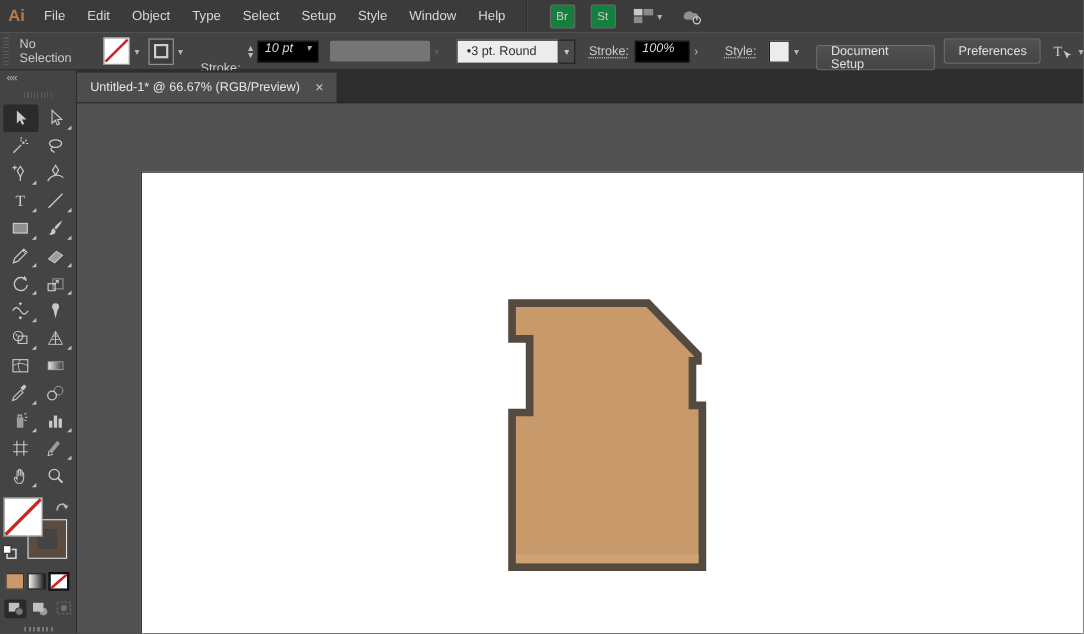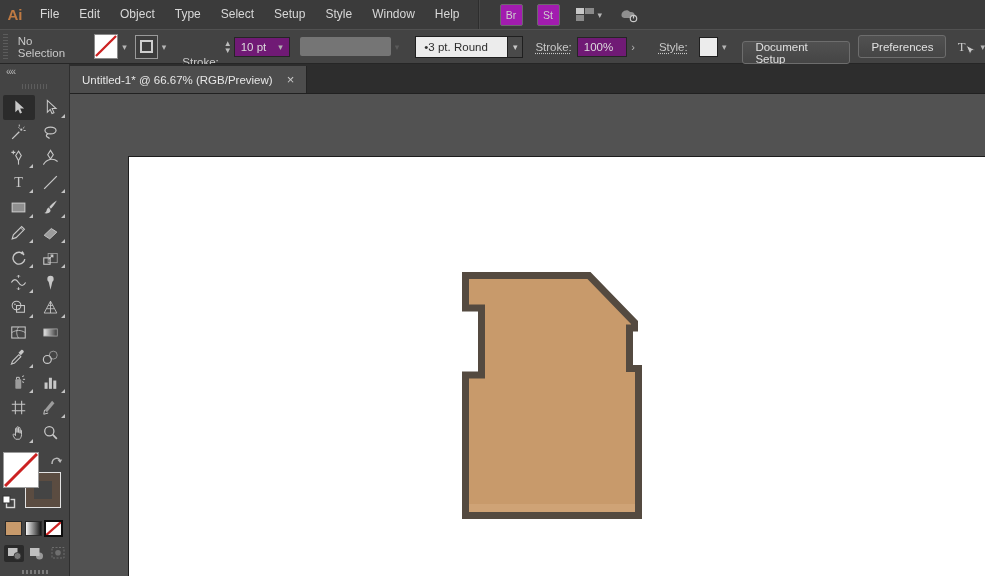--- a/index.html
+++ b/index.html
@@ -5,40 +5,40 @@
   html,body{margin:0;padding:0;width:985px;height:576px;overflow:hidden;
     font-family:"Liberation Sans",sans-serif;background:#3b3b3b;}
   #app{position:relative;width:985px;height:576px;background:#3b3b3b;}
 
   
   .menubar{position:absolute;top:0;left:0;right:0;height:29px;background:#3b3b3b;
     display:flex;align-items:center;color:#d8d8d8;font-size:12px;}
   .ai-logo{width:30px;text-align:center;font-weight:bold;font-size:15px;color:#bf7a43;}
   .menu-item{padding:0 10px;height:29px;line-height:29px;cursor:default;}
   .mb-sep{width:1px;height:29px;background:#2d2d2d;border-right:1px solid #474747;margin:0 6px 0 8px;}
-  .mb-btn{width:21px;height:20px;background:#a21caf;border:1px solid #6a6a6a;border-radius:2px;
+  .mb-btn{width:21px;height:20px;background:#15803d;border:1px solid #6a6a6a;border-radius:2px;
     color:#cfcfcf;font-size:10.5px;display:flex;align-items:center;justify-content:center;margin-left:14px;}
   .mb-ico{display:flex;align-items:center;margin-left:16px;}
   .chev{color:#b5b5b5;font-size:9px;margin-left:4px;}
 
   
   .ctrlbar{position:absolute;top:29px;left:0;right:0;height:35px;background:#434343;
     border-top:1px solid #515151;border-bottom:1px solid #262626;box-sizing:border-box;
     display:flex;align-items:center;color:#c9c9c9;font-size:11.5px;}
   .grip-v{width:5px;height:25px;margin:0 6px 0 3px;
     background:repeating-linear-gradient(0deg,#5c5c5c 0 1px,transparent 1px 3px);}
   .ctrl-label{text-decoration:underline dotted;text-underline-offset:2px;margin:0 5px;}
   .swatch-none{width:23px;height:23px;background:#fff;border:1px solid #8a8a8a;position:relative;margin-left:14px;}
   .swatch-none svg{position:absolute;inset:0;}
   .stroke-ctrl{width:22px;height:22px;border:1px solid #9a9a9a;background:#3d3d3d;
     display:flex;align-items:center;justify-content:center;margin-left:8px;}
   .stroke-ring{width:9px;height:9px;border:2px solid #cfcfcf;}
   .stepper{display:flex;flex-direction:column;line-height:7px;font-size:8px;color:#bdbdbd;margin-right:2px;}
-  .field{height:20px;background:#701a75;border:1px solid #252525;display:flex;align-items:center;
-    color:#dcdcdc;padding:0 6px;box-sizing:border-box;}
+  .field{height:20px;background:#000000;border:1px solid #252525;display:flex;align-items:flex-start;
+    color:#dcdcdc;padding:0 6px;box-sizing:border-box;font-style:italic;}
   .field .fchev{margin-left:auto;padding-left:8px;color:#b0b0b0;font-size:9px;}
   .dd-disabled{width:95px;height:19px;background:#757575;border-radius:2px;margin-left:10px;}
   .dim-chev{color:#5a5a5a;font-size:9px;margin:0 8px 0 4px;}
   .brush-pill{height:20px;background:#ececec;border:1px solid #1f1f1f;display:flex;align-items:center;
     color:#2e2e2e;padding:0 8px;width:78px;}
   .brush-chev{width:15px;height:20px;background:#4a4a4a;border:1px solid #1f1f1f;border-left:none;
     display:flex;align-items:center;justify-content:center;color:#c9c9c9;font-size:9px;}
   .style-swatch{width:18px;height:18px;background:#ececec;border:1px solid #1f1f1f;margin-left:6px;}
   .btn{height:21px;padding:0 12px;border:1px solid #6d6d6d;border-radius:3px;color:#e0e0e0;
     background:linear-gradient(#515151,#454545);display:flex;align-items:center;font-size:11.5px;}

